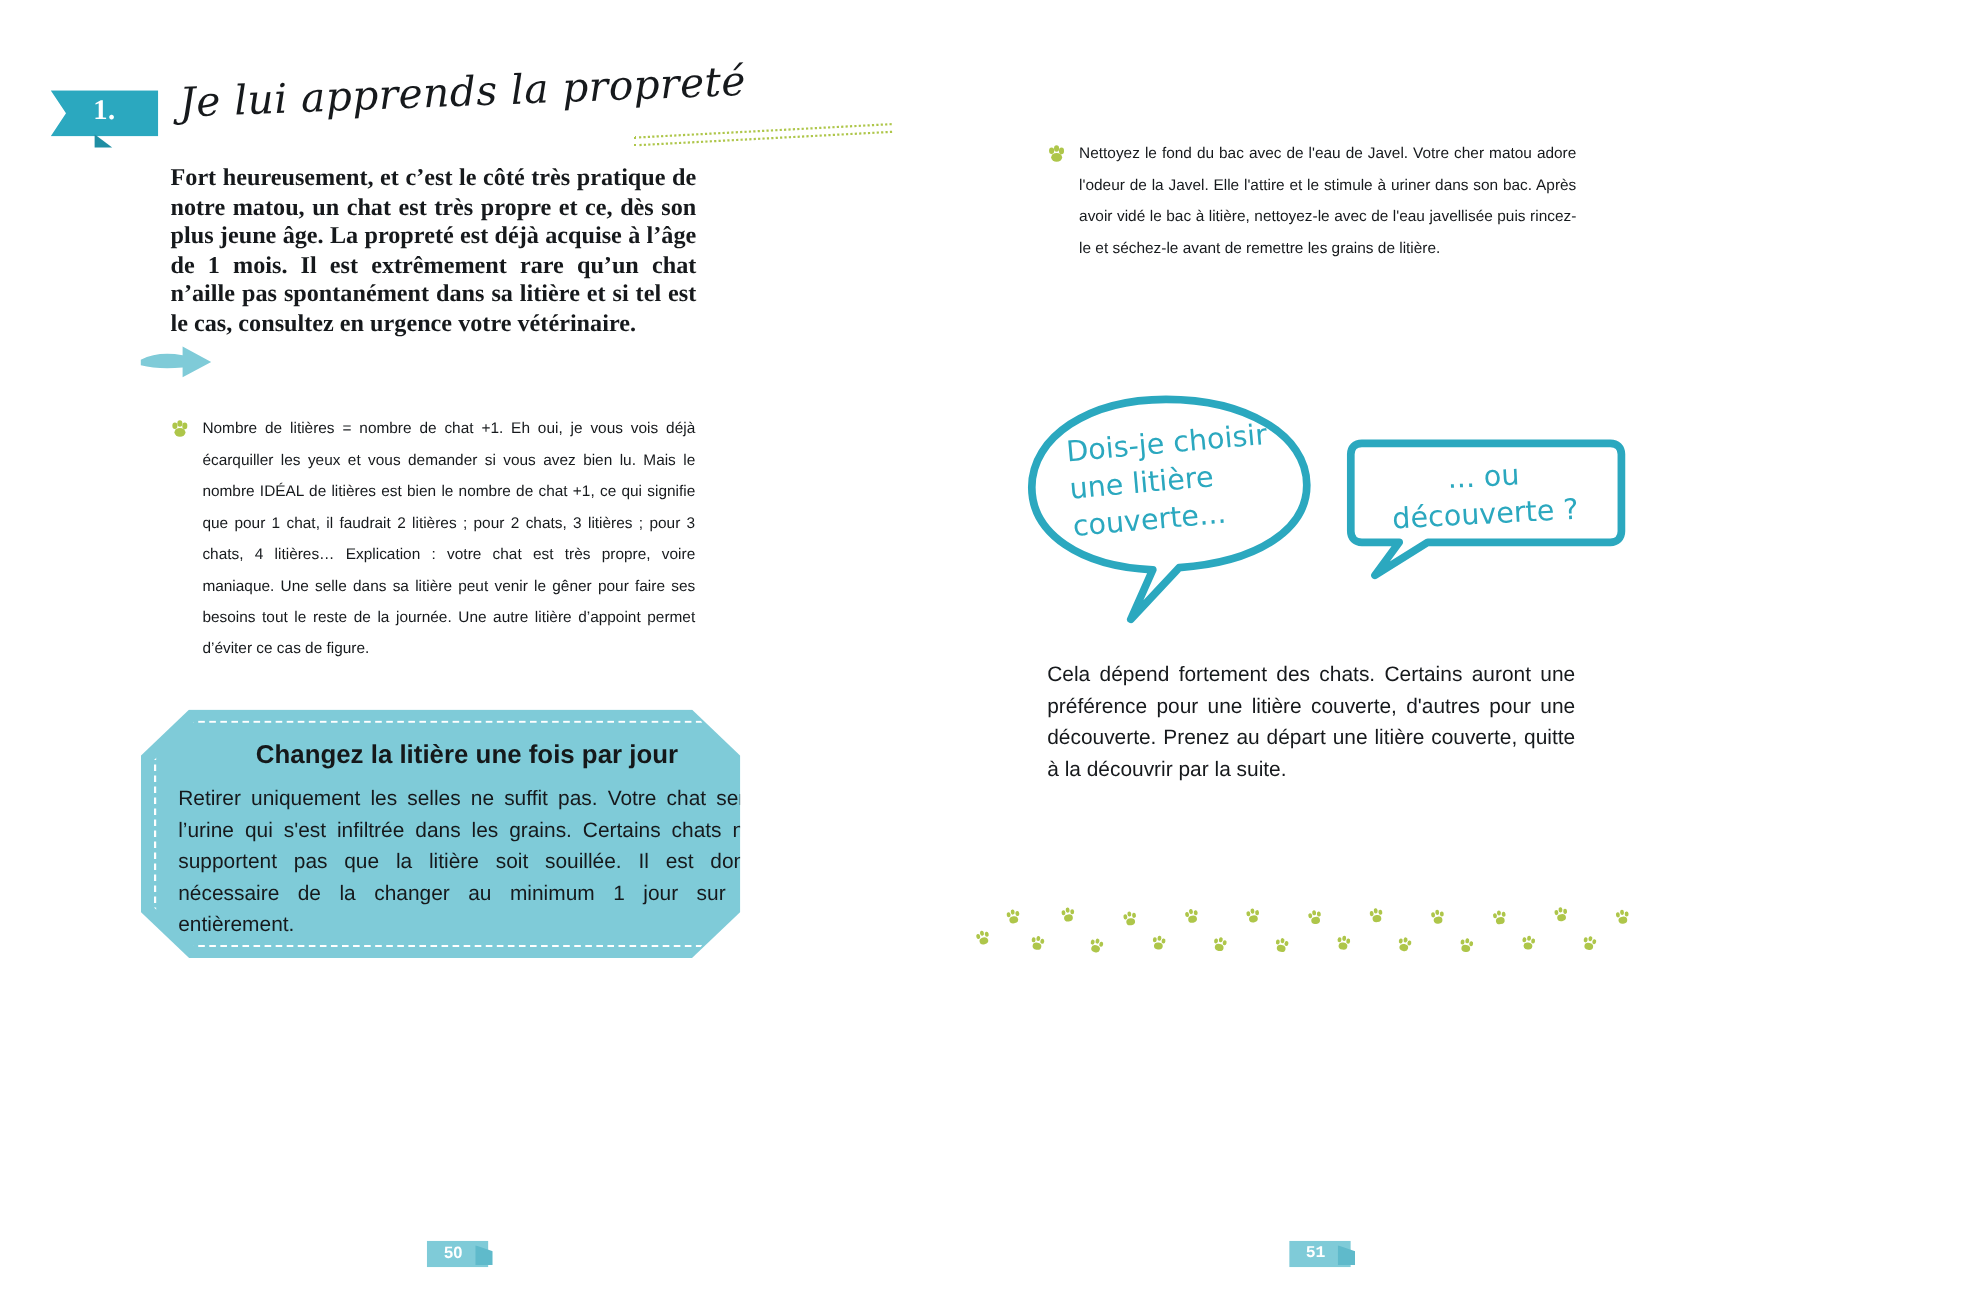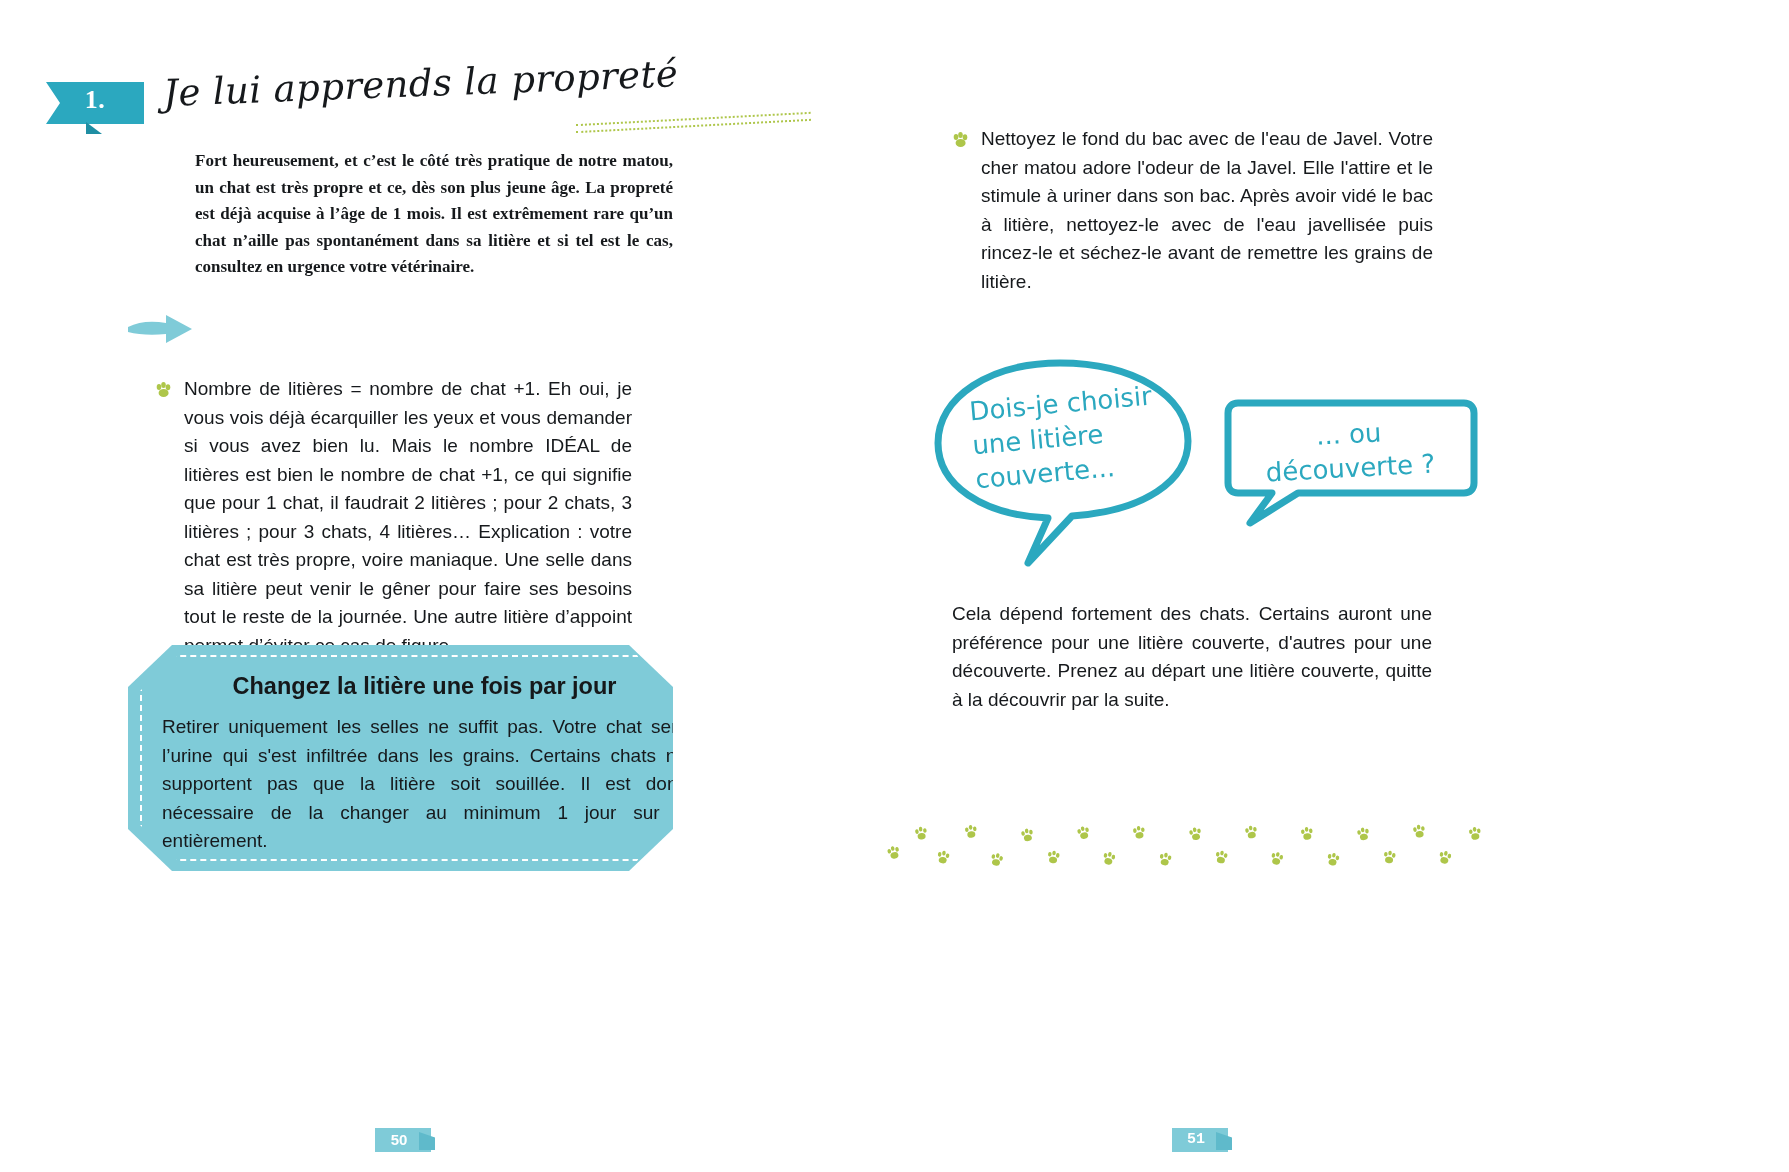--- a/index.html
+++ b/index.html
@@ -87,25 +87,24 @@
   .dash-line span:nth-child(2) { top: 7px; }
 
   
   .intro {
     position: absolute;
     left: 155px;
     top: 148px;
     width: 478px;
     font-family: "Liberation Serif", serif;
     font-weight: 700;
-    font-size: 17px;
+    font-size: 22px;
     line-height: 26.5px;
     text-align: justify;
     color: #16191c;
-    margin-left: 40px;
   }
 
   .subhead {
     position: absolute;
     left: 204px;
     top: 305px;
     width: 420px;
     font-size: 23.5px;
     font-weight: 700;
     line-height: 30px;
@@ -127,21 +126,21 @@
   }
   .paw {
     flex: 0 0 auto;
     width: 17px;
     height: 17px;
     margin-top: 6px;
     position: relative;
   }
   .paw svg { display: block; }
   .list-text {
-    font-size: 19px;
+    font-size: 14px;
     line-height: 28.5px;
     text-align: justify;
     color: #16191c;
   }
 
   #left-list { left: 155px; top: 375px; width: 478px; }
   #left-list .list-text { width: 448px; }
 
   
   .tipbox {
@@ -250,21 +249,21 @@
   }
   .folio .pnum {
     position: absolute;
     left: 0; top: 3px;
     width: 48px;
     text-align: center;
     font-size: 15px;
     font-weight: 700;
     color: #ffffff;
   }
-  #folio-left { left: 375px; }
+  #folio-left { left: 388px; }
   #folio-right { left: 1172px; font-family: Liberation Mono, monospace; }
 </style>
 </head>
 <body>
 
 <div class="spread">
 
   <div class="page page-left">
 
     <div class="chapter-head">

